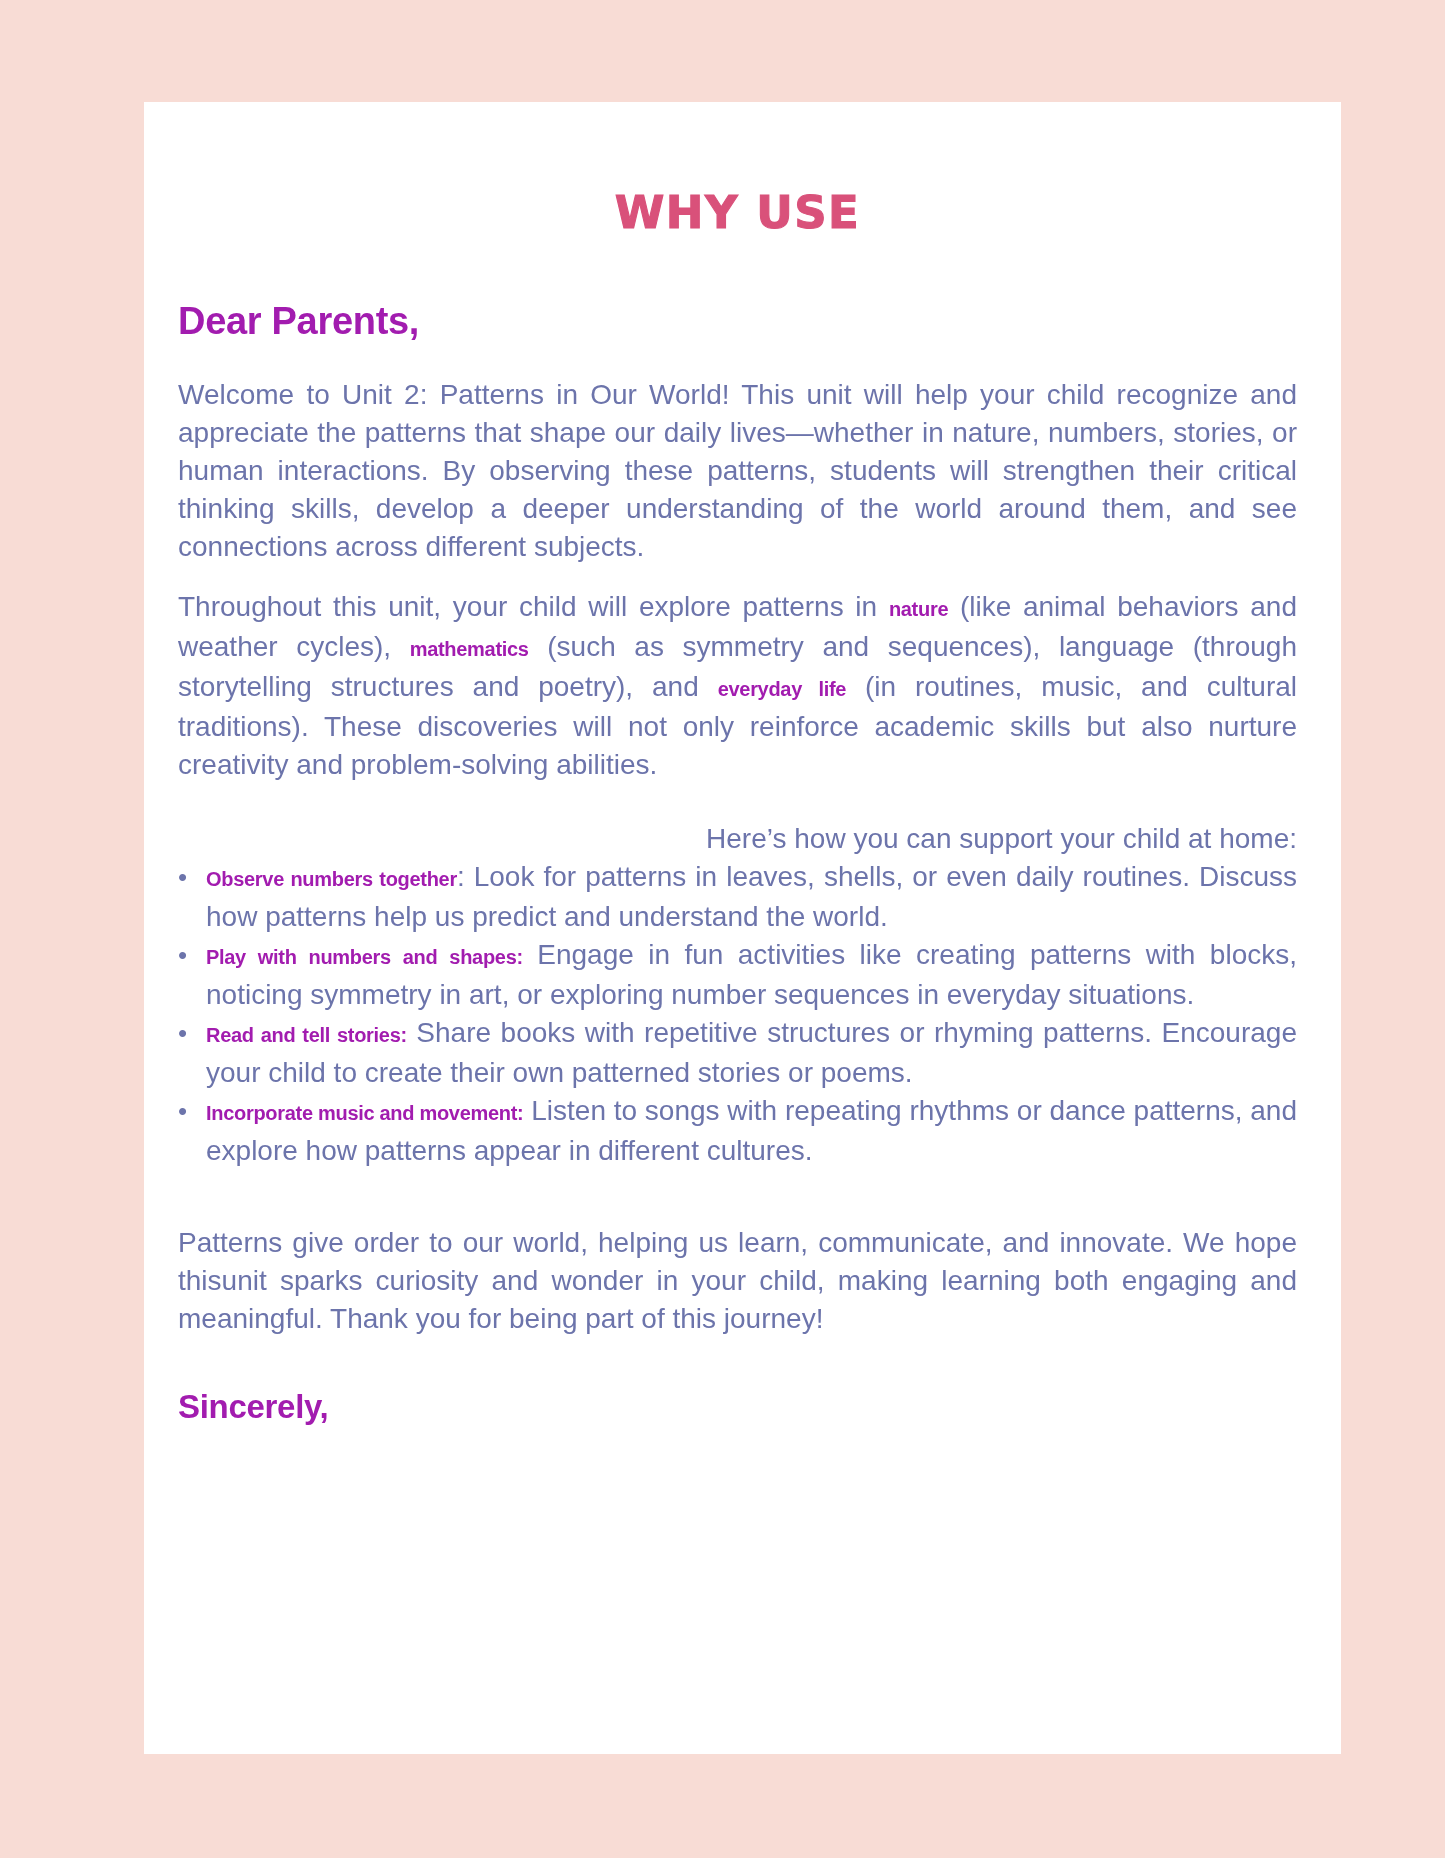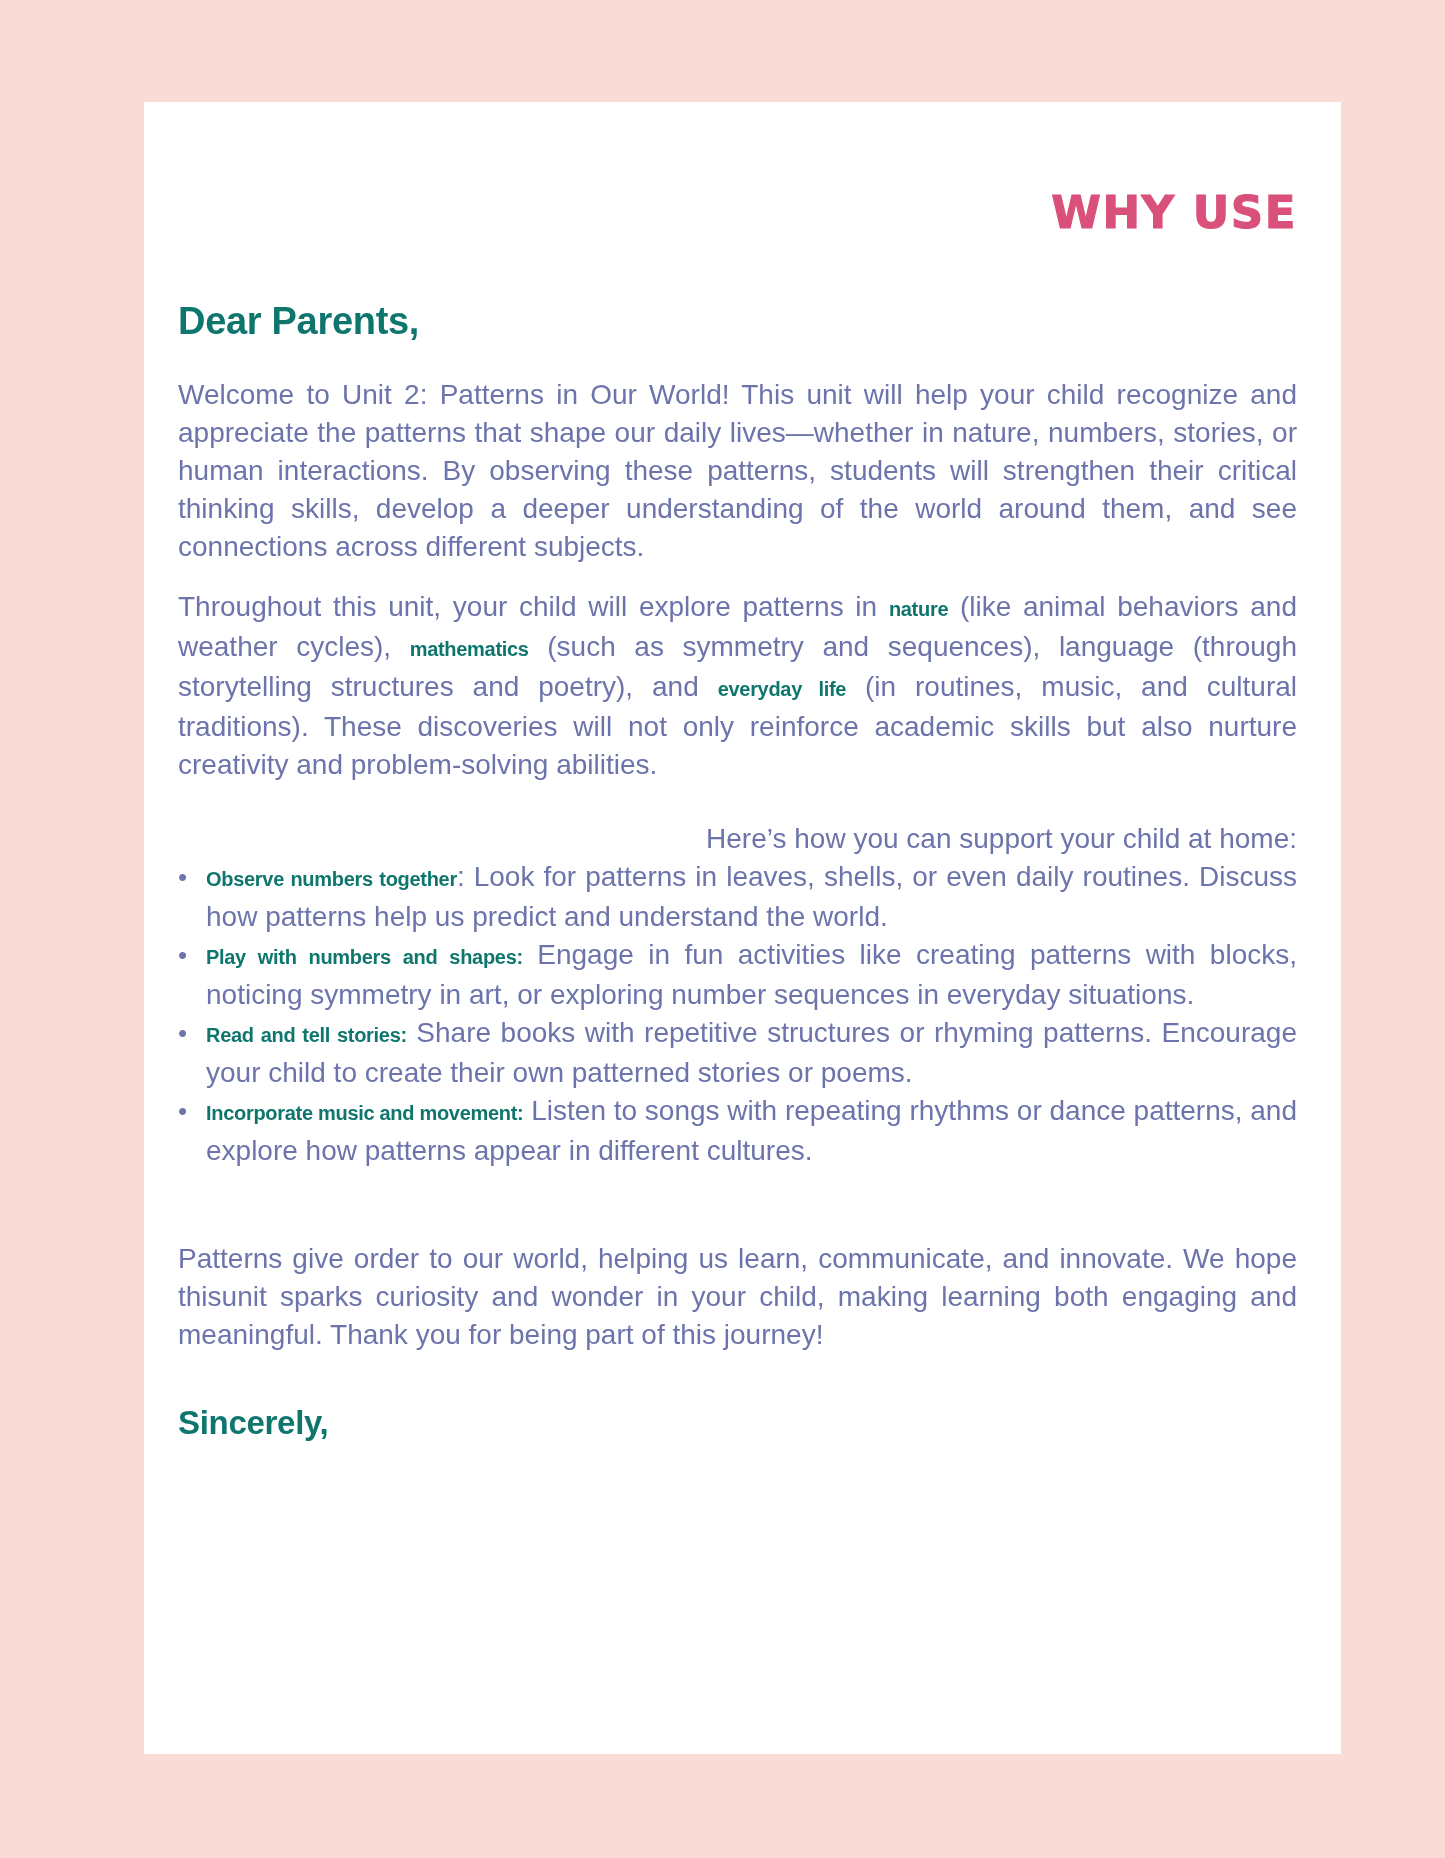--- a/index.html
+++ b/index.html
@@ -25,23 +25,23 @@
     margin: 80px 0 0 0;
     text-align: center;
     color: #d9517a;
     font-family: "DejaVu Sans", sans-serif;
     font-weight: 800;
     font-size: 45px;
     line-height: 62px;
     letter-spacing: 1.5px;
     -webkit-text-stroke: 1.1px #d9517a;
   }
-  .title .title-line { display: block; text-align: right; }
+  .title .title-line { display: block; }
   .cond {
-    color: #0f766e;
+    color: #a21caf;
     font-weight: 700;
     letter-spacing: -0.3px;
   }
   .salutation {
     margin: 54px 0 0 0;
     font-size: 38px;
     line-height: 46px;
   }
   .para {
     margin: 0;
@@ -63,21 +63,21 @@
     font-size: 26px;
     line-height: 38px;
   }
   .bullet-body {
     flex: 1;
     font-size: 28px;
     line-height: 38px;
     color: #6c74ab;
     text-align: justify;
   }
-  .para-closing { margin-top: 70px; }
+  .para-closing { margin-top: 54px; }
   .signature {
     margin-top: 46px;
     font-size: 33px;
     line-height: 45px;
   }
   .signature div { display: block; }
 </style>
 </head>
 <body>
 

